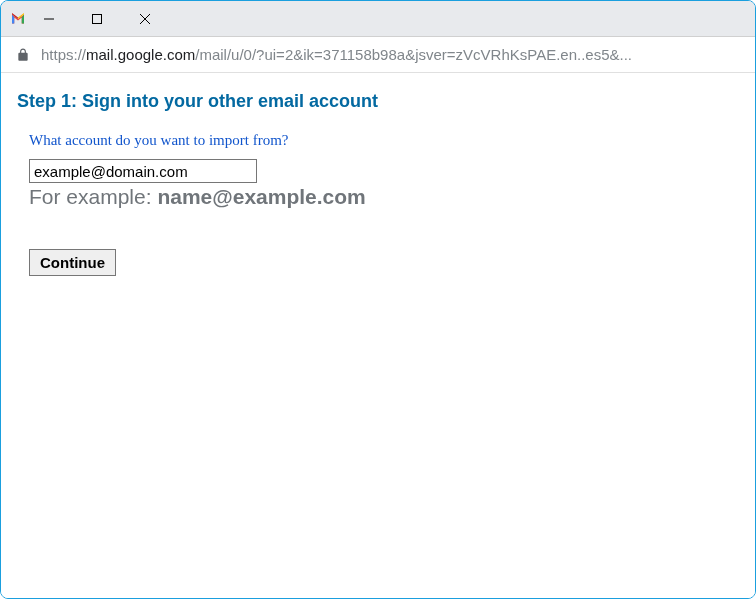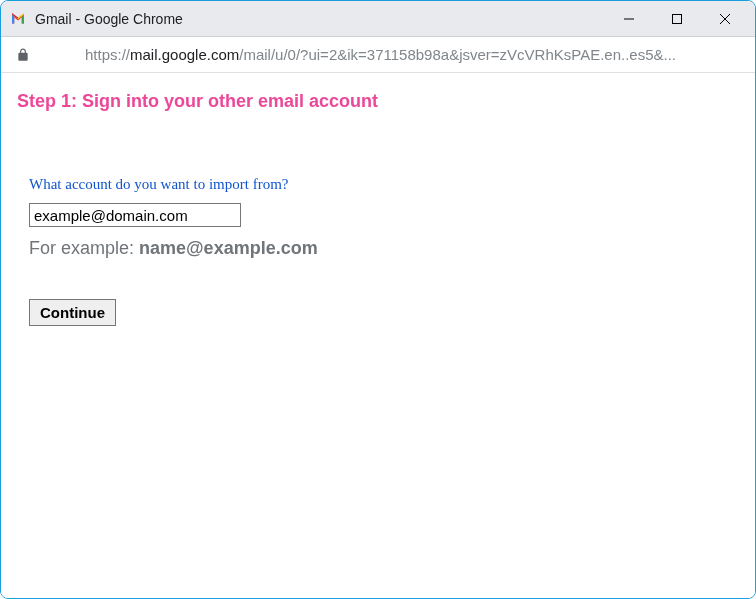--- a/index.html
+++ b/index.html
@@ -59,21 +59,20 @@
       justify-content: center;
       color: #000;
     }
     .addressbar {
       height: 36px;
       background: #fff;
       display: flex;
       align-items: center;
       padding: 0 14px;
       border-bottom: 1px solid #e0e0e0;
-      gap: 44px;
     }
     .lock-icon {
       width: 16px;
       height: 16px;
       margin-right: 10px;
       display: flex;
       align-items: center;
       justify-content: center;
     }
     .url-text {
@@ -86,44 +85,44 @@
       color: #202124;
     }
     .content {
       flex: 1;
       padding: 18px 16px;
       background: #fff;
     }
     .step-heading {
       font-size: 18px;
       font-weight: bold;
-      color: #ec4899;
-      margin-bottom: 64px;
+      color: #0369a1;
+      margin-bottom: 20px;
     }
     .form-section {
       padding-left: 12px;
     }
     .question-label {
       font-size: 15px;
       color: #1155cc;
       margin-bottom: 10px;
       display: block;
       font-family: Liberation Serif, serif;
     }
     .email-input {
-      width: 212px;
+      width: 228px;
       height: 24px;
       border: 1px solid #767676;
       font-size: 15px;
       padding: 2px 4px;
       font-family: Arial, sans-serif;
-      margin-bottom: 11px;
+      margin-bottom: 2px;
     }
     .example-text {
-      font-size: 18px;
+      font-size: 21px;
       color: #70757a;
       margin-bottom: 40px;
     }
     .example-bold {
       font-weight: bold;
     }
     .button-row {
       display: flex;
       gap: 6px;
     }
@@ -147,21 +146,20 @@
     <span class="favicon">
       <svg width="18" height="18" viewBox="0 0 24 24">
         <path d="M4 6v12h3V10l5 4 5-4v8h3V6l-8 6-8-6z" fill="#ea4335"></path>
         <path d="M4 6l8 6 8-6" fill="none" stroke="#ea4335" stroke-width="0"></path>
         <path d="M4 6v12h3V10" fill="#4285f4"></path>
         <path d="M20 6v12h-3V10" fill="#34a853"></path>
         <path d="M4 6l8 6V10L4 4z" fill="#c5221f"></path>
         <path d="M20 6l-8 6V10l8-6z" fill="#fbbc04"></path>
       </svg>
     </span>
-    <span class="window-title">Gmail - Google Chrome</span>
     <div class="window-controls">
       <span class="window-control">
         <svg width="12" height="12" viewBox="0 0 12 12">
             <line x1="1" y1="6" x2="11" y2="6" stroke="#000" stroke-width="1"></line>
           </svg>
       </span>
       <span class="window-control">
         <svg width="12" height="12" viewBox="0 0 12 12">
             <rect x="1.5" y="1.5" width="9" height="9" fill="none" stroke="#000" stroke-width="1"></rect>
           </svg>

